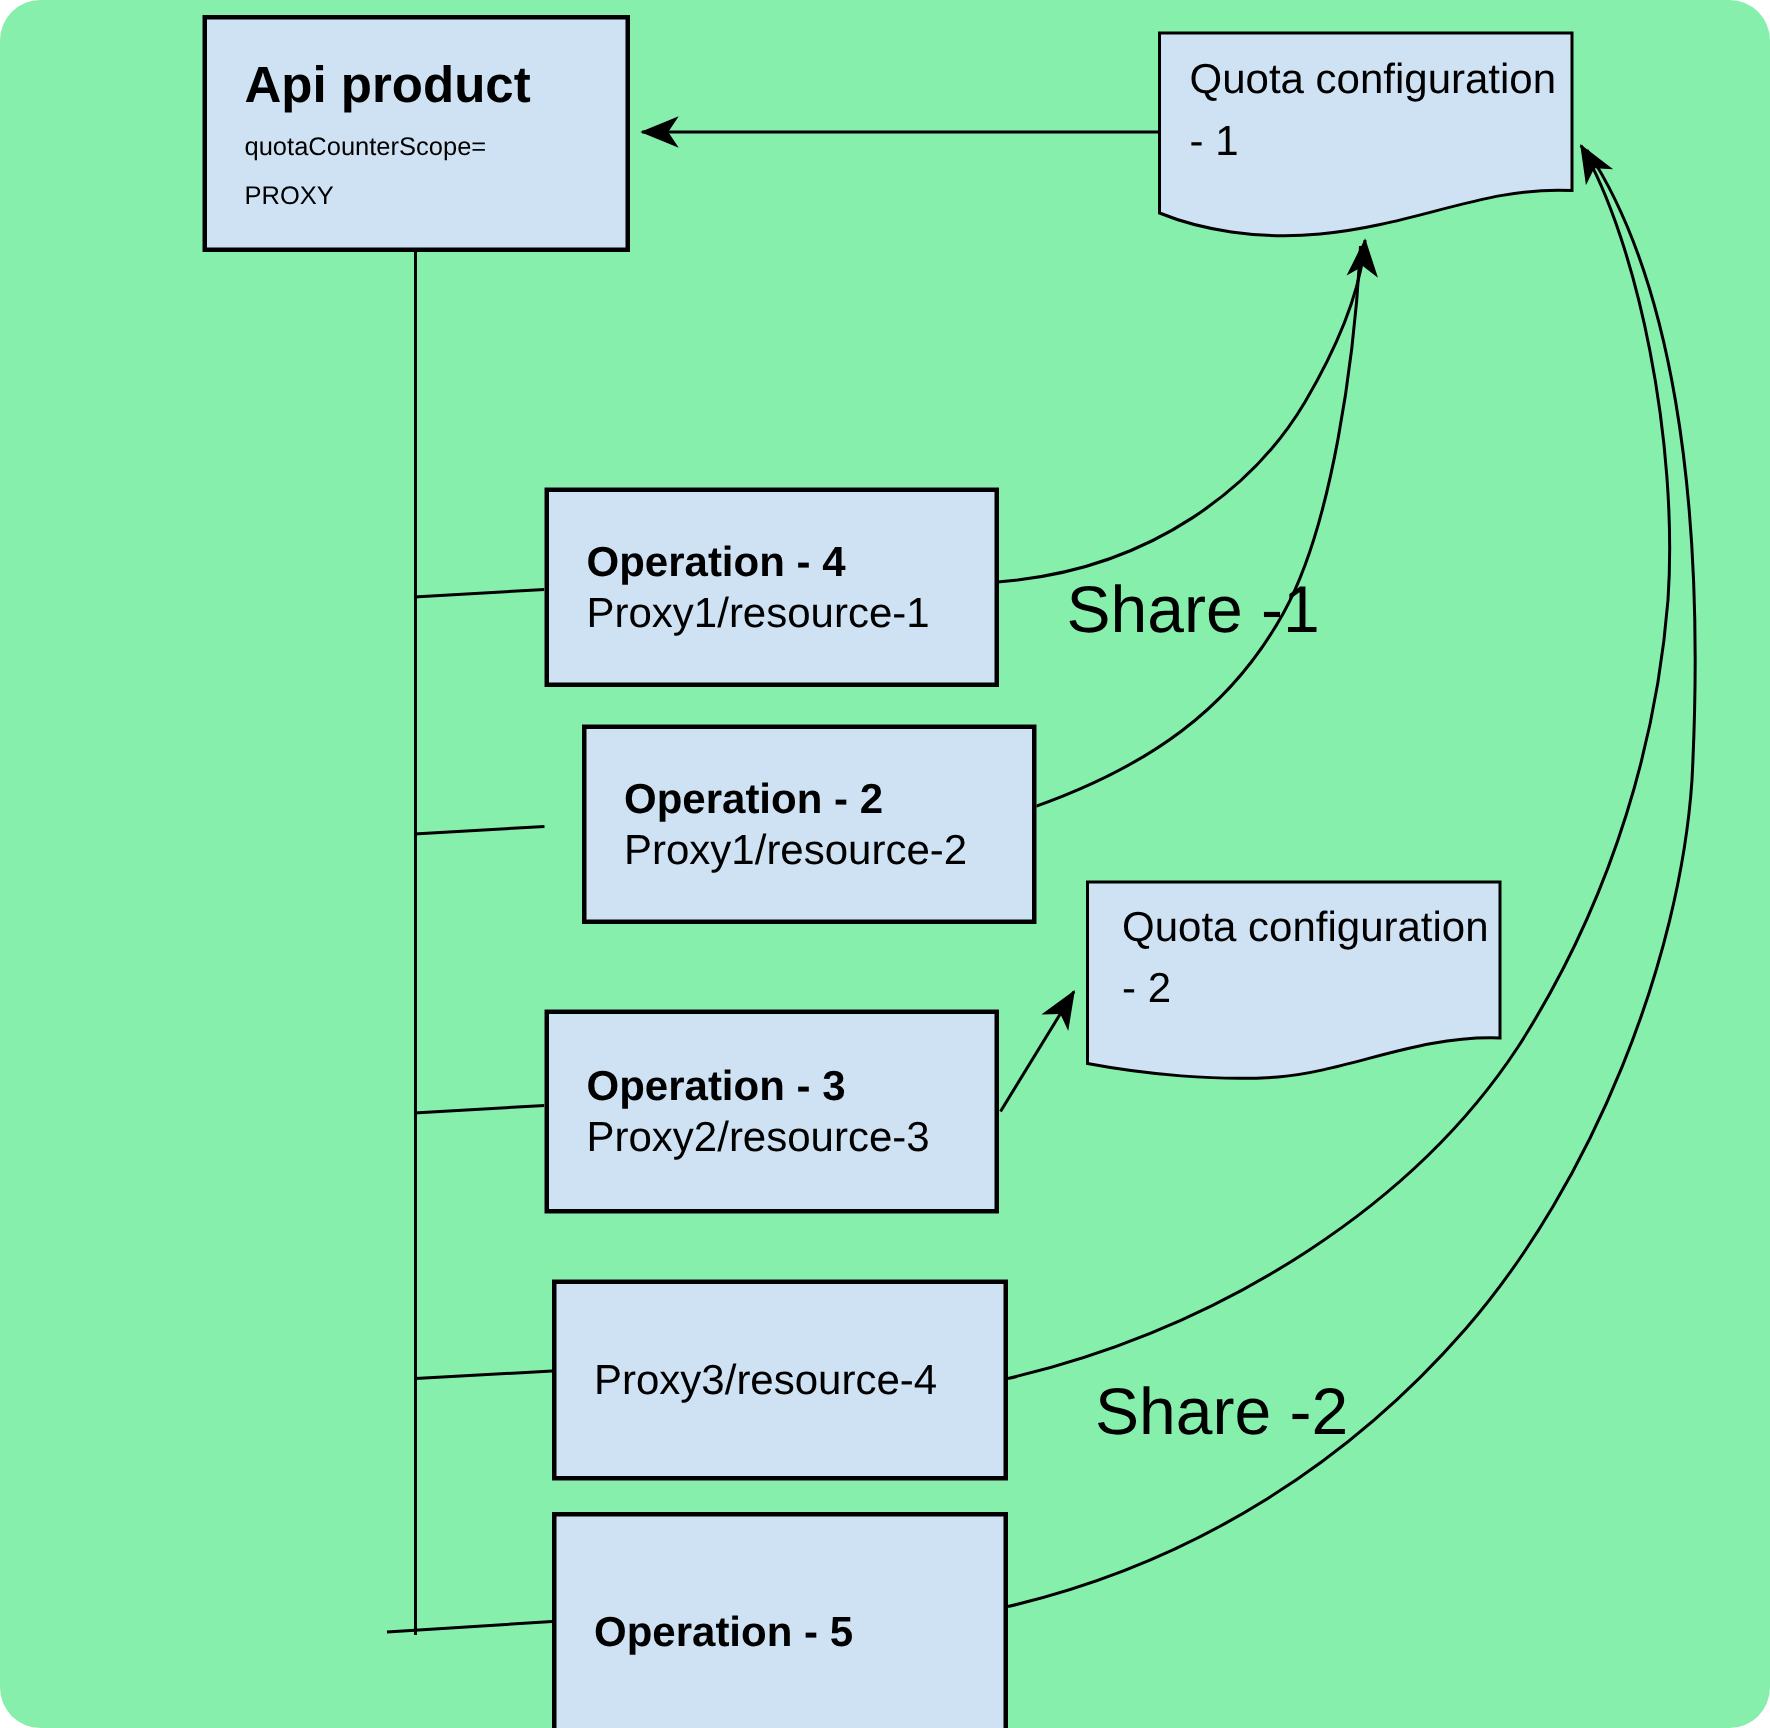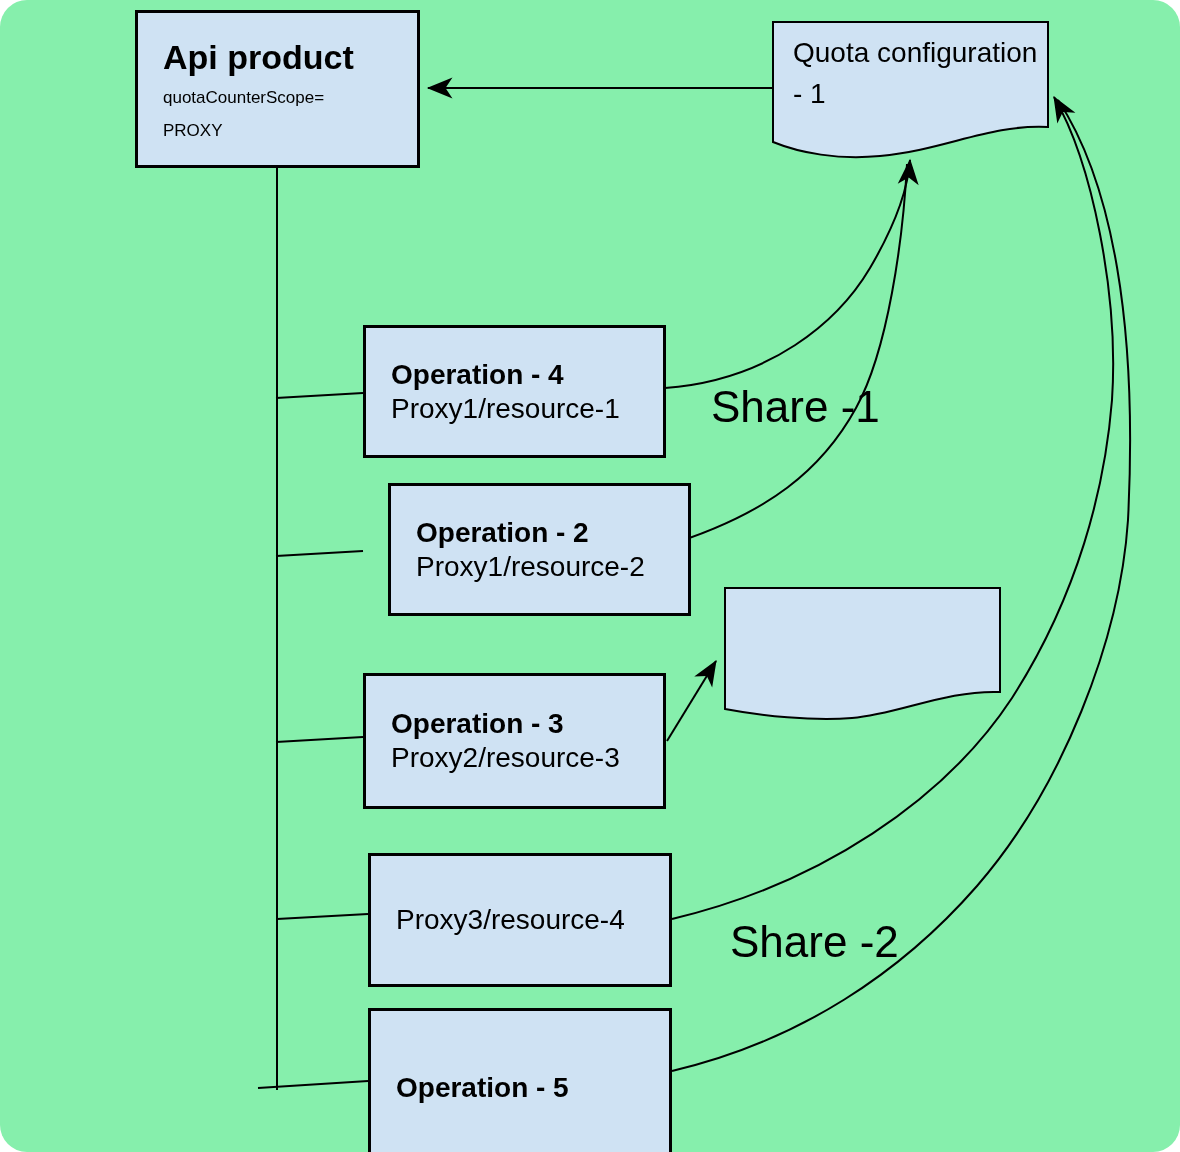--- a/index.html
+++ b/index.html
@@ -107,20 +107,21 @@
     <path class="wire" d="M672,1071 C800,1041 902,972 977,886 C1062,788 1120,640 1128,520 C1138,324 1112,182 1058,100"></path>
   </svg>
 
   <div class="node api" style="left:135px; top:10px; width:285px; height:158px;">
     <div class="title">Api product</div>
     <div class="sub">quotaCounterScope=</div>
     <div class="sub">PROXY</div>
   </div>
 
   <div class="doc-label" style="left:793px; top:32px; width:250px;">Quota configuration - 1</div>
+  <div class="doc-label" style="left:748px; top:597px; width:250px;">Quota configuration - 2</div>
 
   <div class="node" style="left:363px; top:325px; width:303px; height:133px;">
     <div class="title">Operation - 4</div>
     <div class="sub">Proxy1/resource-1</div>
   </div>
 
   <div class="node" style="left:363px; top:483px; width:303px; height:133px;margin-left:25px;">
     <div class="title">Operation - 2</div>
     <div class="sub">Proxy1/resource-2</div>
   </div>

